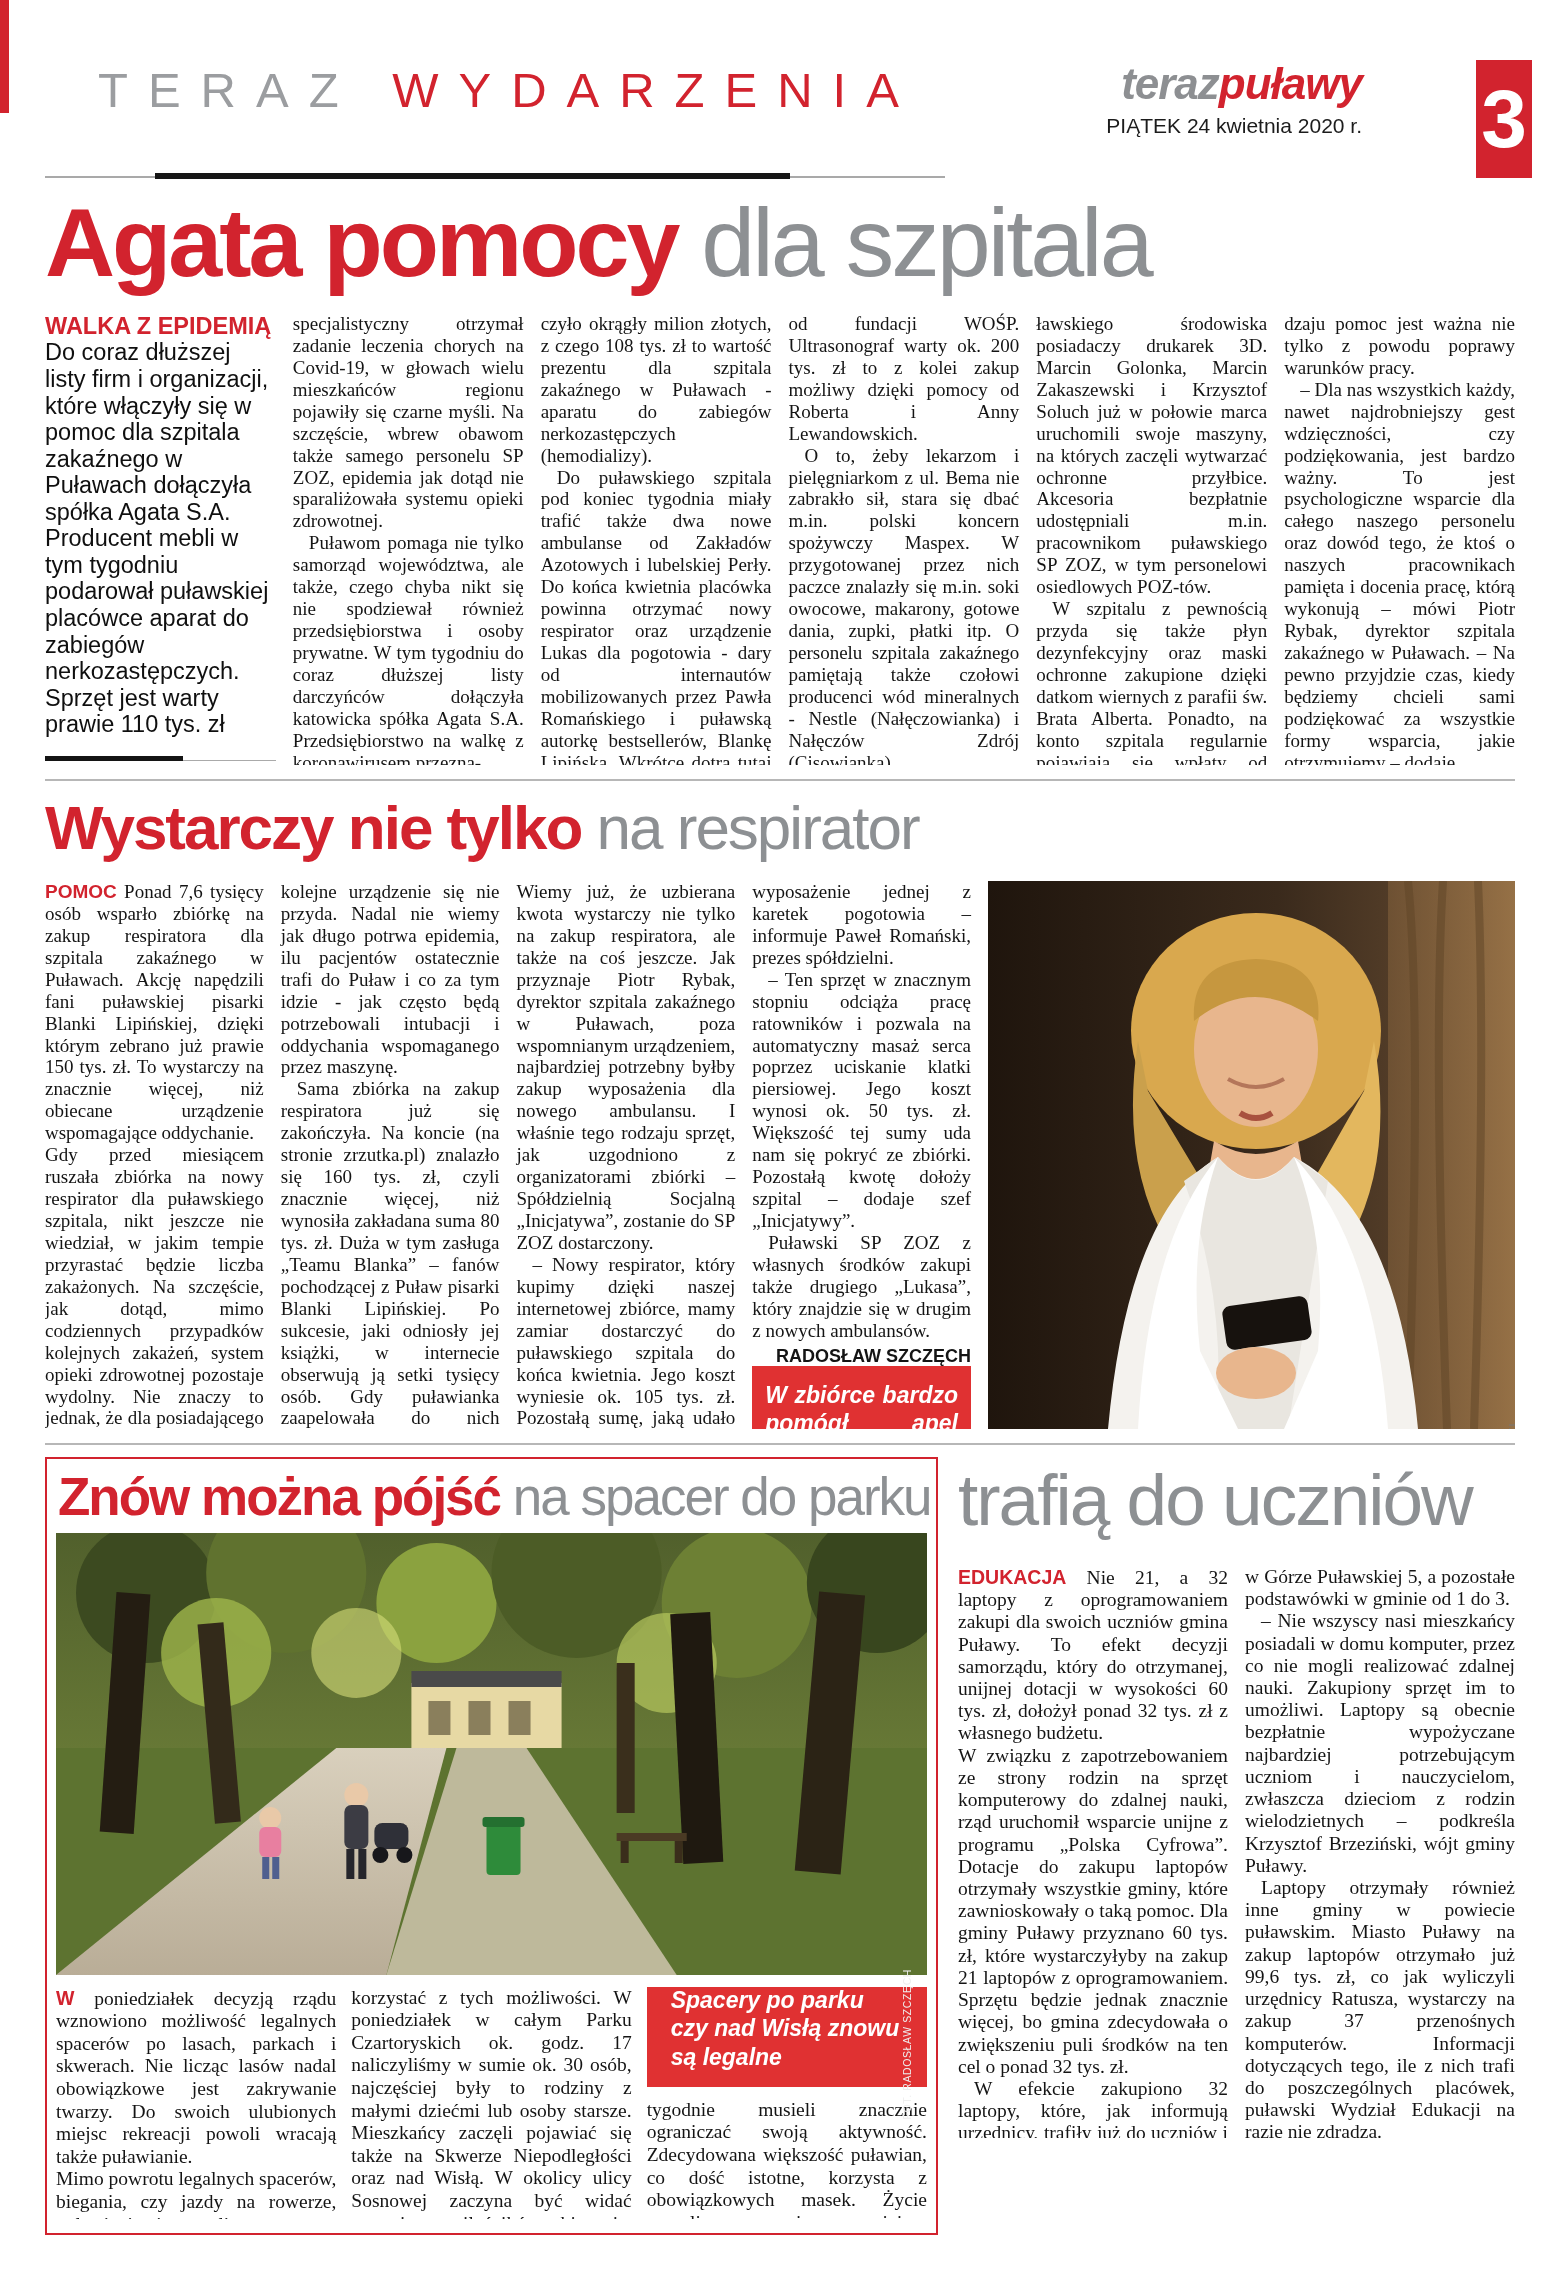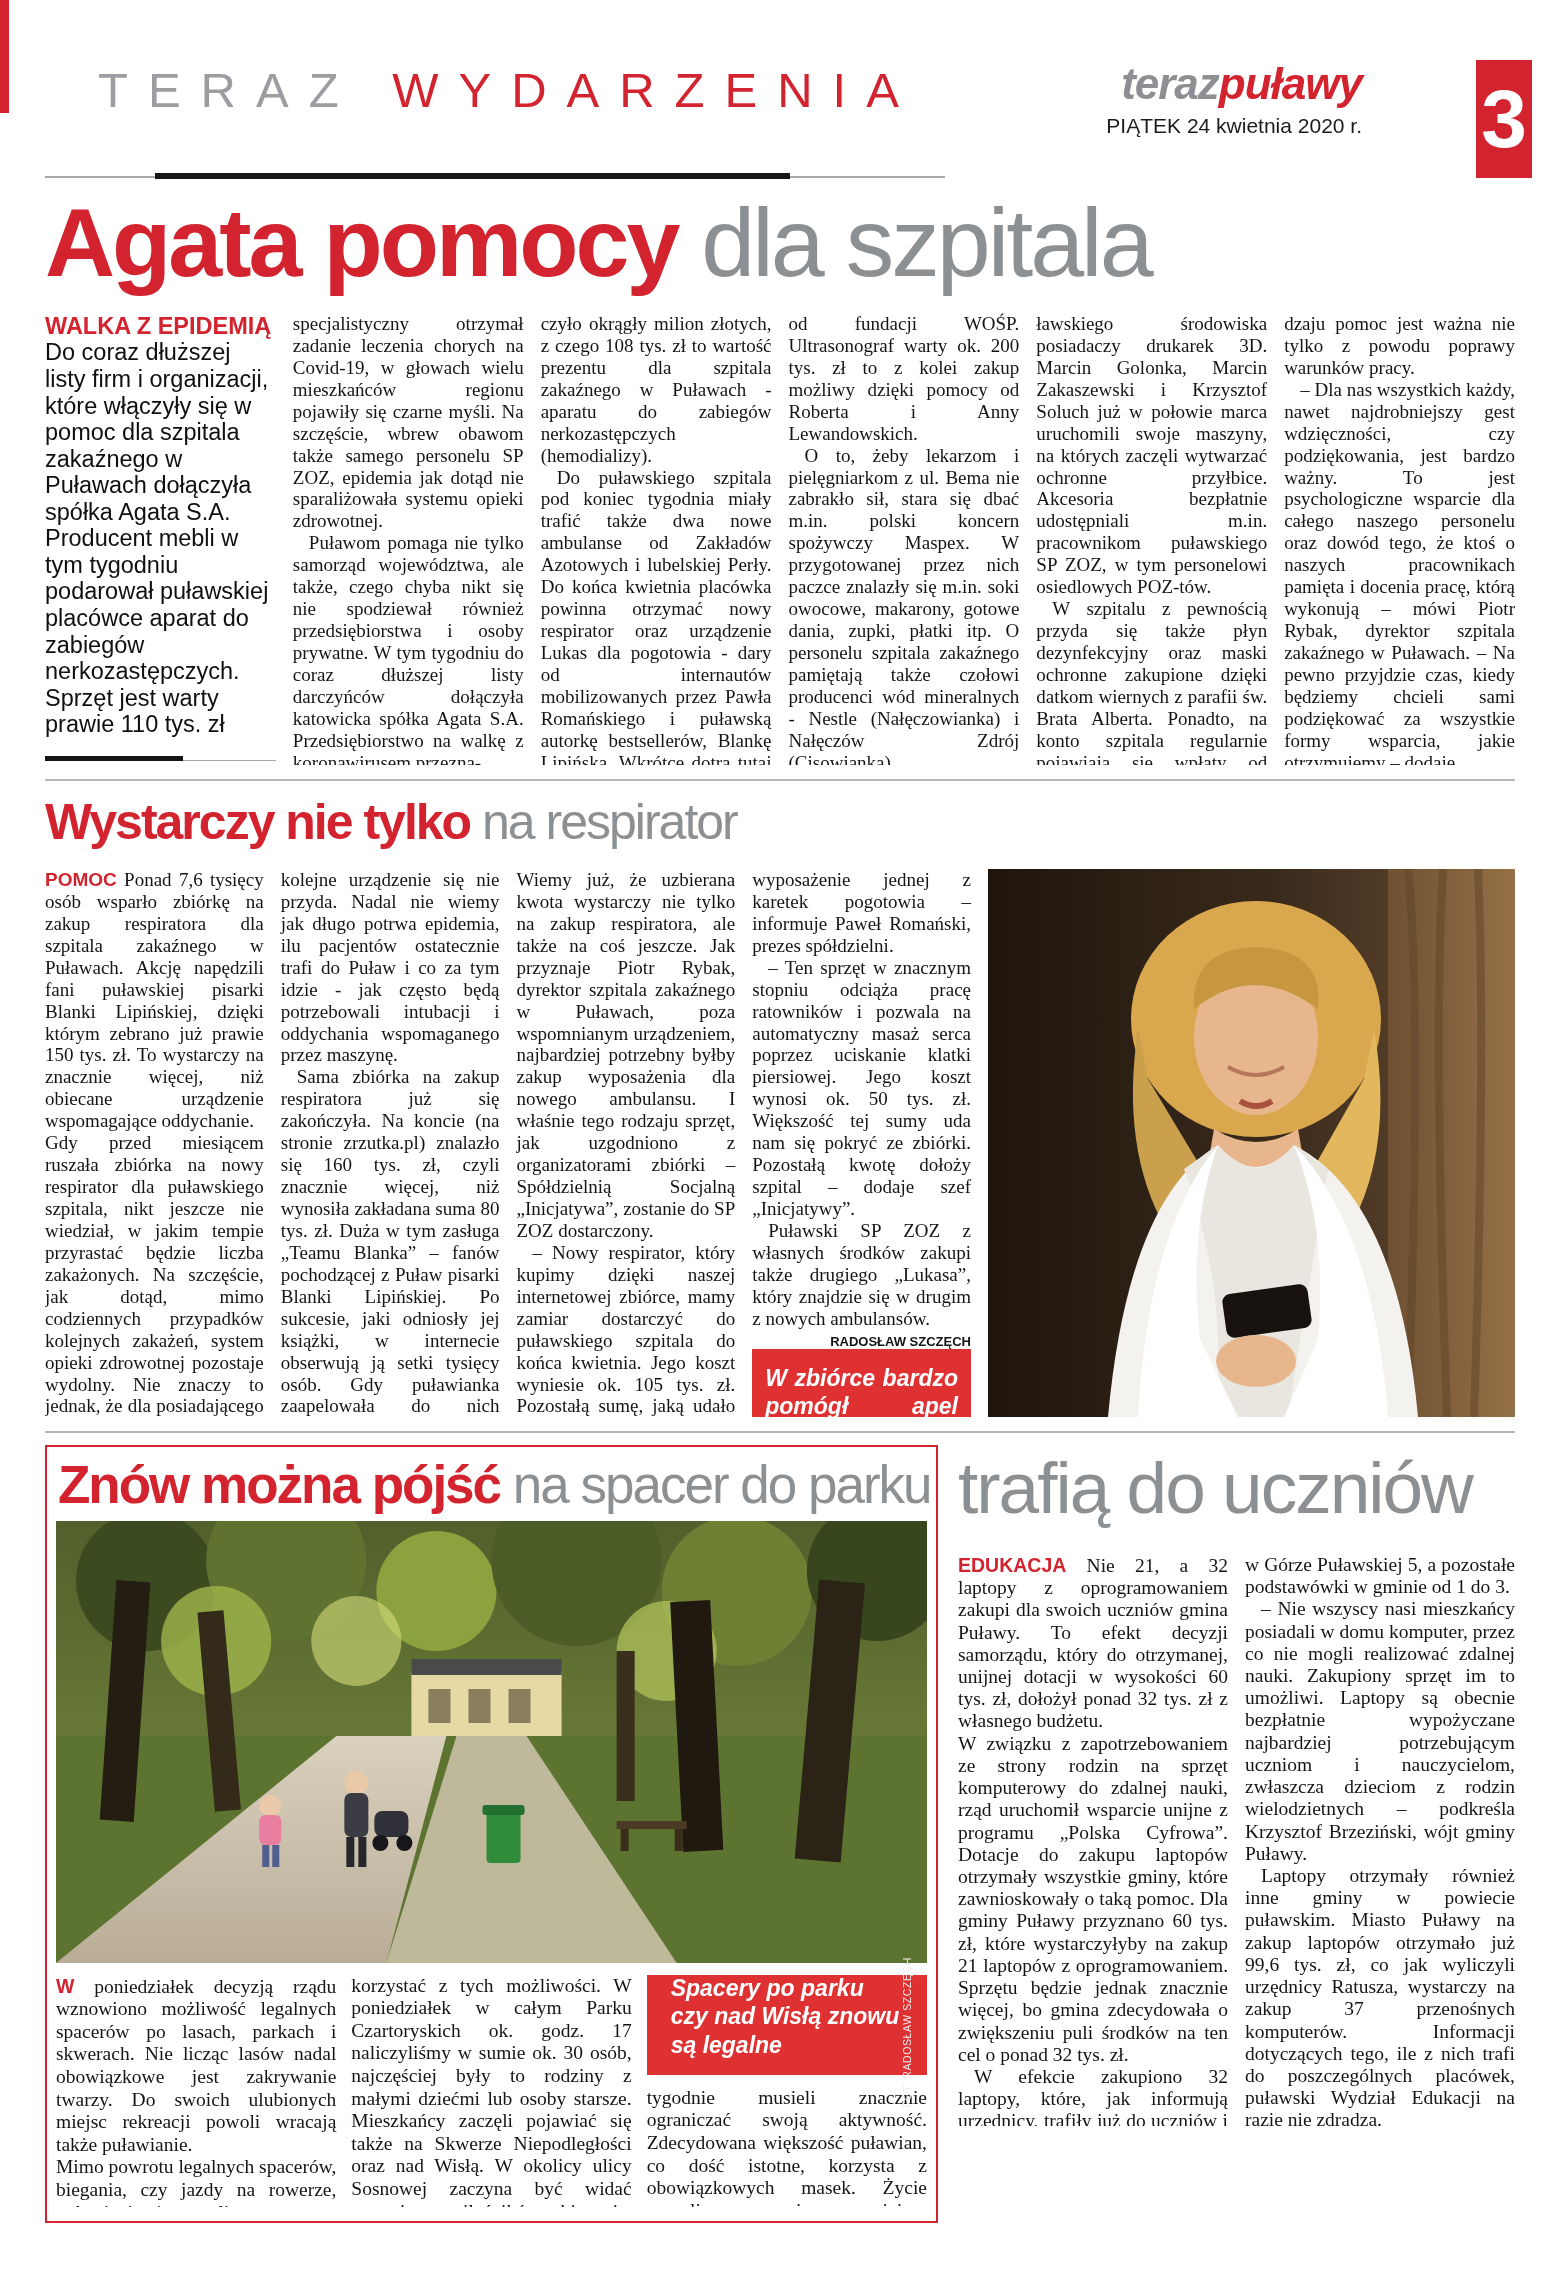--- a/index.html
+++ b/index.html
@@ -41,21 +41,21 @@
   .header-rule{position:absolute;left:45px;top:176px;width:900px;border-bottom:2px solid #a9a9a9;}
   .header-rule::before{content:"";position:absolute;left:110px;top:-3px;width:635px;height:6px;background:#161616;}
   
   .h1{
     margin:6px 45px 0;font-family:"Liberation Sans",sans-serif;font-weight:bold;
     font-size:97px;line-height:1.02;letter-spacing:-3px;color:var(--red);white-space:nowrap;
   }
   .h1 .gray{color:var(--gray-head);font-weight:normal;}
   .h2{
     margin:16px 45px 16px;font-family:"Liberation Sans",sans-serif;font-weight:bold;
-    font-size:50px;line-height:1;letter-spacing:-2px;color:var(--red);white-space:nowrap;
+    font-size:62px;line-height:1;letter-spacing:-2px;color:var(--red);white-space:nowrap;
   }
   .h2 .gray{color:var(--gray-head);font-weight:normal;}
   
   .a1{margin:20px 43px 0 45px;display:flex;gap:17px;height:452px;overflow:hidden;}
   .a1 .col{flex:1;min-width:0;}
   .intro{
     font-family:"Liberation Sans",sans-serif;font-size:23.5px;line-height:1.13;
     color:#0f0f0f;text-align:left;
   }
   .kicker{color:var(--red);font-weight:bold;font-family:"Liberation Sans",sans-serif;}
@@ -63,21 +63,21 @@
   .byline-rule::before{content:"";position:absolute;left:0;top:2px;width:60%;height:5px;background:#141414;}
   .bodycol{font-size:19px;line-height:1.155;text-align:justify;}
   .bodycol p + p{text-indent:16px;}
   .list{display:contents;}
   
   .divider{margin:14px 43px 0 45px;border-top:2px solid #b7b7b7;}
   
   .a2{margin:22px 43px 0 45px;display:flex;gap:17px;height:548px;overflow:hidden;}
   .a2 .col{flex:1;min-width:0;}
   .a2 .col4{display:flex;flex-direction:column;}
-  .byline-right{font-family:"Liberation Sans",sans-serif;font-weight:bold;font-size:13px;text-align:right;margin-top:4px;}
+  .byline-right{font-family:"Liberation Sans",sans-serif;font-weight:bold;font-size:18px;text-align:right;margin-top:4px;}
   .caption-box{
     margin-top:auto;background:var(--box-red);color:#fff;
     font-family:"Liberation Sans",sans-serif;font-weight:bold;font-style:italic;
     font-size:23px;line-height:1.22;padding:15px 13px 17px;
   }
   .photo2{position:relative;flex:none;width:527px;height:548px;}
   .photo2 svg{display:block;width:100%;height:100%;}
   .vcredit{
     position:absolute;font-family:"Liberation Sans",sans-serif;font-size:10.5px;color:#777;
     letter-spacing:.6px;white-space:nowrap;transform:rotate(-90deg);transform-origin:right bottom;

